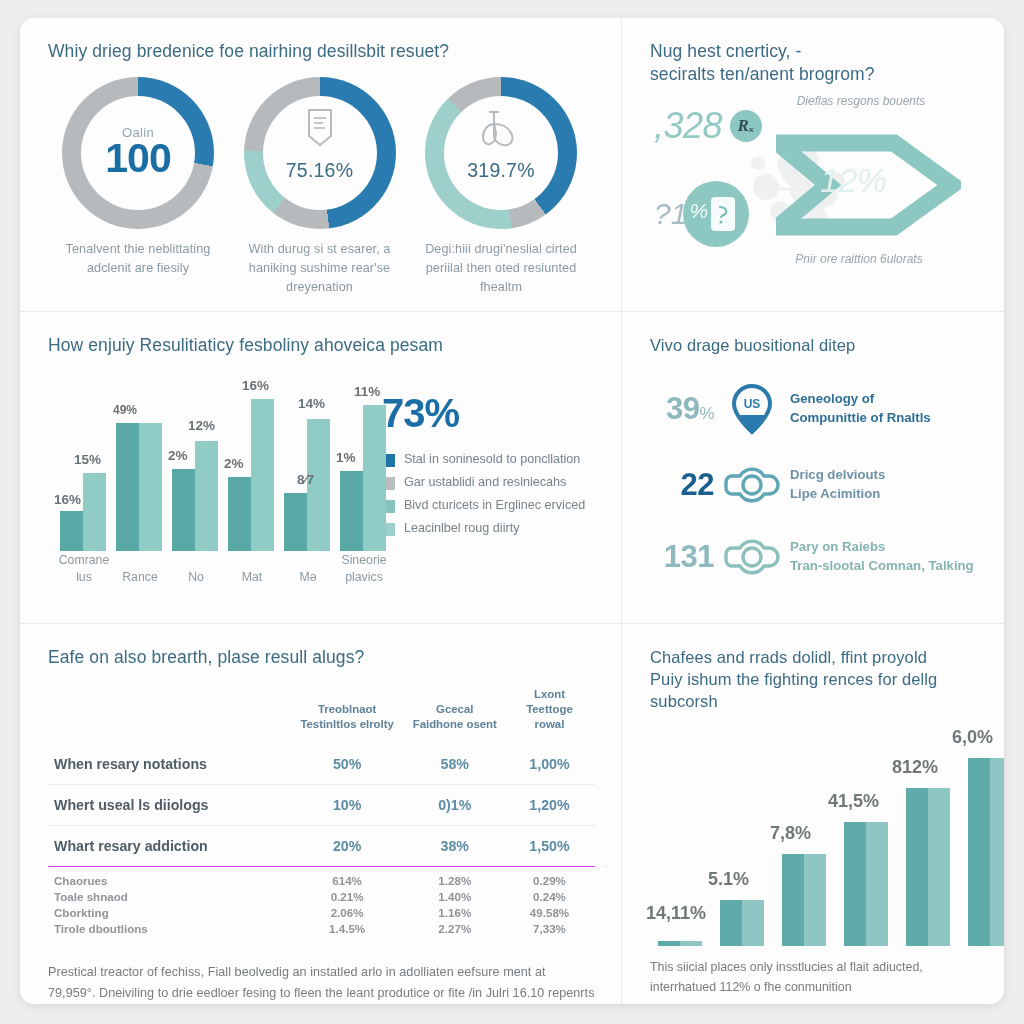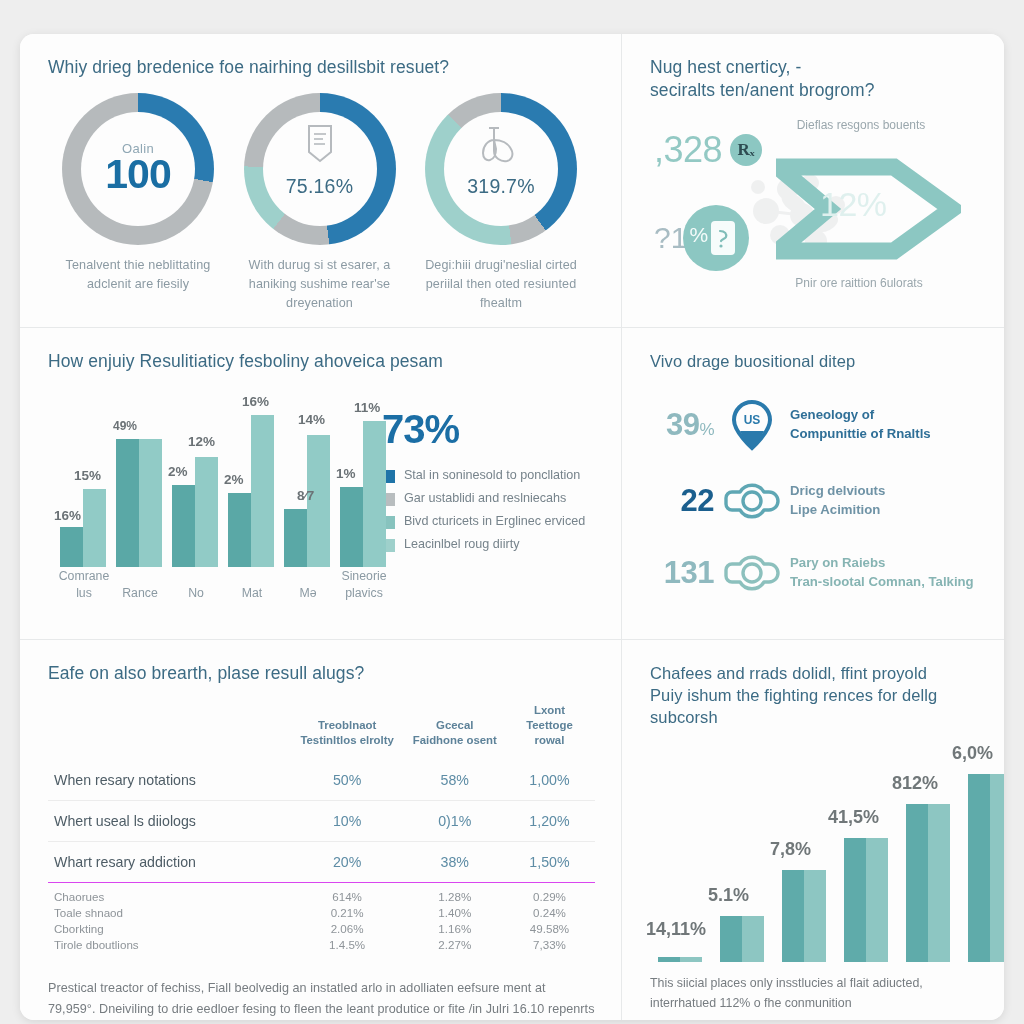--- a/index.html
+++ b/index.html
@@ -7,21 +7,21 @@
   html, body {
     width: 1024px; height: 1024px;
     background: #eeeeee;
     font-family: "Liberation Sans", sans-serif;
     overflow: hidden;
   }
   #page {
     position: relative;
     width: 1024px; height: 1024px;
     background: #eeeeee;
-    padding: 34px 20px 22px 20px;
+    padding: 18px 20px 22px 20px;
   }
   #card {
     position: relative;
     width: 984px; height: 986px;
     background: #fdfdfd;
     border-radius: 14px;
     box-shadow: 0 2px 10px rgba(0,0,0,0.10);
     overflow: hidden;
     display: grid;
     grid-template-columns: 602px 382px;
@@ -55,21 +55,21 @@
   .d-sub { font-size: 13px; color: #8fa7b4; margin-bottom: -5px; letter-spacing: .3px; }
   .d-big { font-size: 41px; font-weight: 700; color: #1a6ea3; letter-spacing: -1px; }
   .d-val { font-size: 19.5px; font-weight: 500; color: #3c6b84; letter-spacing: .2px; margin-top: 34px; }
   .d-icon { position: absolute; top: 30px; left: 50%; transform: translateX(-50%); opacity: .62; }
   .d-cap {
     margin-top: 11px; text-align: center; font-size: 12.6px;
     color: #8b9aa3; line-height: 1.5; letter-spacing: .1px; max-width: 168px;
   }
 
   
-  .kpi-wrap { position: relative; margin-top: 20px; height: 185px; }
+  .kpi-wrap { position: relative; margin-top: 12px; height: 185px; font-style: italic; }
   .kpi-left { position: absolute; left: 4px; top: 6px; width: 140px; }
   .kpi-a { display: flex; align-items: center; gap: 8px; }
   .kpi-num-teal { font-size: 36px; font-weight: 500; color: #93c9c4; letter-spacing: -.5px; }
   .rx-badge {
     width: 32px; height: 32px; border-radius: 50%; background: #8cc7c2;
     display: flex; align-items: center; justify-content: center;
     color: #2e4c52; font-size: 17px; font-weight: 700; font-family: "Liberation Serif", serif;
   }
   .kpi-b { display: flex; align-items: center; gap: 2px; margin-top: 34px; }
   .kpi-num-gray { font-size: 30px; color: #a8bcc3; font-weight: 500; }
@@ -123,21 +123,21 @@
   .stat-ico { width: 56px; display: flex; justify-content: center; }
   .stat-txt { font-size: 13.2px; line-height: 1.42; font-weight: 600; }
 
   
   table { width: 100%; border-collapse: collapse; margin-top: 18px; }
   th {
     font-size: 11.4px; font-weight: 600; color: #5d8299;
     padding: 0 6px 12px 6px; text-align: center; line-height: 1.3; vertical-align: bottom;
   }
   th.lead { text-align: left; width: 44%; }
-  td { font-size: 14.2px; color: #5d8ca5; padding: 12px 6px; text-align: center; border-top: 1px solid #ececec; }
+  td { font-size: 14.2px; color: #5d8ca5; padding: 12px 6px; text-align: center; border-top: 1px solid #ececec; font-weight: bold; }
   td.lead { text-align: left; color: #4e5d66; font-size: 14.2px; }
   tr.first td { border-top: none; }
   tbody.minor td {
     font-size: 11.6px; color: #8e9499; padding: 1.5px 6px; border-top: none;
   }
   tbody.minor tr.top td { border-top: 1px solid #d946ef; padding-top: 7px; }
   .foot {
     margin-top: 26px; font-size: 12.6px; color: #767c80; line-height: 1.62; letter-spacing: .05px;
   }
 

